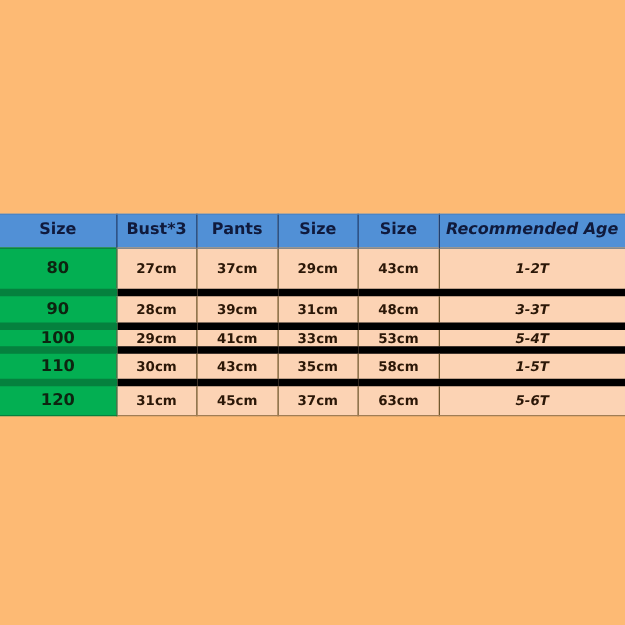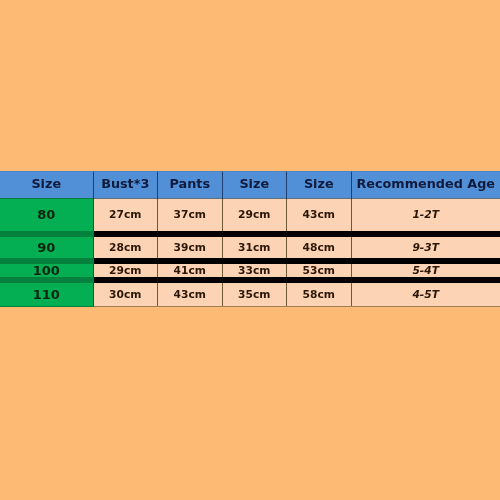--- a/index.html
+++ b/index.html
@@ -18,21 +18,21 @@
     padding:0;margin:0;text-align:center;vertical-align:middle;
     font-weight:bold;line-height:1;
     box-sizing:border-box;
   }
 
   
   thead th{
     height:27px;background:#5190d6;color:#101a3c;font-size:12.8px;
     border-right:1px solid #1d3f72;
   }
-  thead th:last-child{border-right:none;}
+  thead th:last-child{border-right:none;font-style:italic;}
 
   
   tbody tr:nth-child(1){height:36px;}
   tbody tr:nth-child(2){height:26.6px;}
   tbody tr:nth-child(3){height:17px;}
   tbody tr:nth-child(4){height:26.9px;}
   tbody tr:nth-child(5){height:25.6px;}
   tbody td{
     font-size:10.7px;color:#2b1707;line-height:1;
     background:#fcd3b4;
@@ -95,34 +95,42 @@
           <td><span class="cv">29cm</span></td>
           <td><span class="cv">43cm</span></td>
           <td><span class="cv">1-2T</span></td>
         </tr>
         <tr>
           <td class="size-cell"><span class="cv">90</span></td>
           <td><span class="cv">28cm</span></td>
           <td><span class="cv">39cm</span></td>
           <td><span class="cv">31cm</span></td>
           <td><span class="cv">48cm</span></td>
-          <td><span class="cv">9-3T</span></td>
+          <td><span class="cv">3-3T</span></td>
         </tr>
         <tr>
           <td class="size-cell"><span class="cv">100</span></td>
           <td><span class="cv">29cm</span></td>
           <td><span class="cv">41cm</span></td>
           <td><span class="cv">33cm</span></td>
           <td><span class="cv">53cm</span></td>
           <td><span class="cv">5-4T</span></td>
         </tr>
         <tr>
           <td class="size-cell"><span class="cv">110</span></td>
           <td><span class="cv">30cm</span></td>
           <td><span class="cv">43cm</span></td>
           <td><span class="cv">35cm</span></td>
           <td><span class="cv">58cm</span></td>
-          <td><span class="cv">4-5T</span></td>
+          <td><span class="cv">1-5T</span></td>
+        </tr>
+        <tr>
+          <td class="size-cell"><span class="cv">120</span></td>
+          <td><span class="cv">31cm</span></td>
+          <td><span class="cv">45cm</span></td>
+          <td><span class="cv">37cm</span></td>
+          <td><span class="cv">63cm</span></td>
+          <td><span class="cv">5-6T</span></td>
         </tr>
       </tbody>
   </table>
   <div id="hdr-top-line"></div>
 </div>
 
 </body></html>

